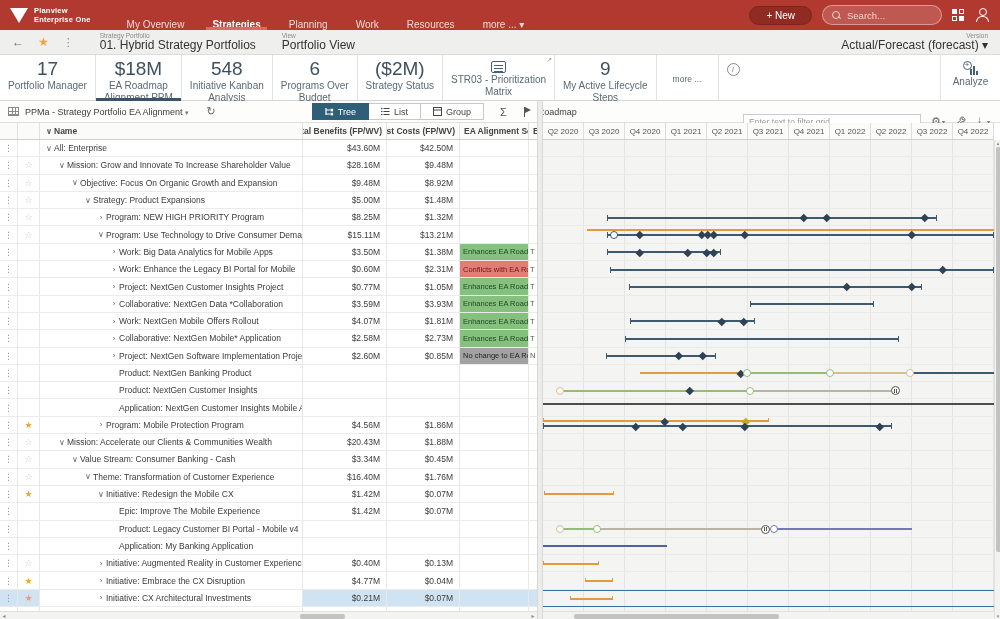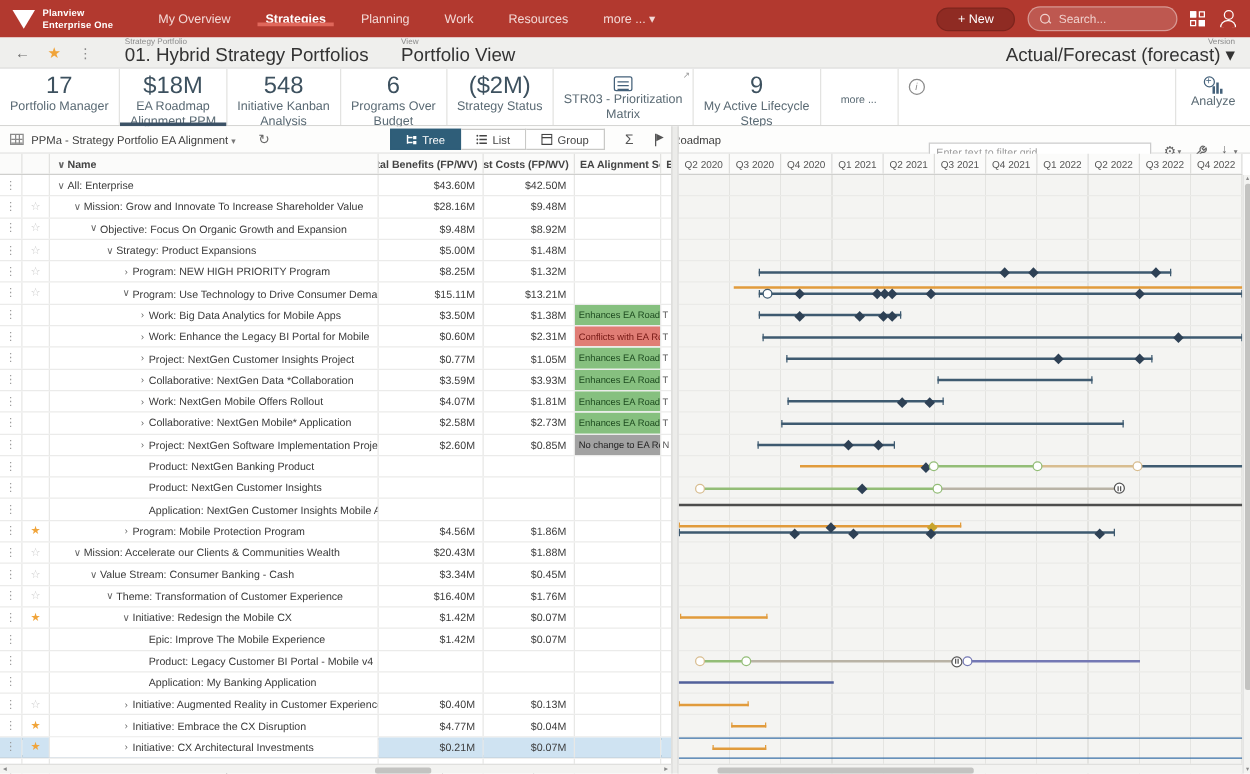--- a/index.html
+++ b/index.html
@@ -5,21 +5,21 @@
   * { margin:0; padding:0; box-sizing:border-box; }
   html,body { width:1000px; height:619px; overflow:hidden; }
   body { font-family:"Liberation Sans","DejaVu Sans",sans-serif; background:#fff; position:relative; }
   #app { position:absolute; left:0; top:0; width:1000px; height:619px; overflow:hidden; }
 
   
   .topnav { position:absolute; left:0; top:0; width:1000px; height:30px; background:#b2392f; display:flex; align-items:center; }
   .logo { display:flex; align-items:center; margin-left:10px; gap:6px; }
   .logo-tri { width:0; height:0; border-left:9px solid transparent; border-right:9px solid transparent; border-top:15px solid #fff; }
   .brand { color:#fff; font-size:7.5px; font-weight:bold; line-height:1.25; letter-spacing:.2px; }
-  .nav-items { display:flex; align-items:center; height:30px; margin-left:22px; }
+  .nav-items { display:flex; align-items:flex-end; height:30px; margin-left:22px; }
   .nav-item { color:#f3d9d6; font-size:10px; padding:0 14px; display:flex; align-items:center; position:relative; cursor:pointer; white-space:nowrap; }
   .nav-item.active { color:#fff; font-weight:bold; }
   .nav-item.active::after { content:""; position:absolute; left:8px; right:8px; bottom:0; height:3px; background:#e0675b; }
   .nav-right { margin-left:auto; display:flex; align-items:center; gap:10px; padding-right:10px; }
   .new-btn { background:#8f2b23; border:1px solid #7c241d; color:#fff; font-size:10px; border-radius:11px; padding:3px 16px; cursor:pointer; }
   .search-pill { display:flex; align-items:center; gap:6px; background:rgba(255,255,255,.16); border:1px solid rgba(255,255,255,.4); border-radius:11px; height:20px; width:120px; padding:0 9px; }
   .search-pill input { background:transparent; border:none; outline:none; color:#fff; font-size:9.5px; width:100%; }
   .search-pill input::placeholder { color:#f0d2ce; }
   .mag { position:relative; width:9px; height:9px; flex:0 0 auto; }
   .mag::before { content:""; position:absolute; left:0; top:0; width:6px; height:6px; border:1.4px solid #f0d2ce; border-radius:50%; }
@@ -31,21 +31,21 @@
   .person-icon::before { content:""; position:absolute; left:5px; top:1px; width:6px; height:6px; border:1.4px solid #fff; border-radius:50%; }
   .person-icon::after { content:""; position:absolute; left:2px; top:9px; width:11px; height:5px; border:1.4px solid #fff; border-bottom:none; border-radius:6px 6px 0 0; }
 
   
   .subheader { position:absolute; left:0; top:30px; width:1000px; height:25px; background:#efefed; border-bottom:1px solid #dcdcda; display:flex; align-items:center; }
   .sh-icon { color:#6d6d6d; font-size:12px; margin-left:12px; cursor:pointer; }
   .sh-star { color:#f0a43a; font-size:12px; margin-left:14px; cursor:pointer; }
   .sh-kebab { color:#8a8a8a; font-size:11px; margin-left:14px; cursor:pointer; }
   .sh-block { margin-left:26px; line-height:1.1; cursor:pointer; }
   .sh-block .cap { font-size:6.5px; color:#8a8a8a; }
-  .sh-block .val { font-size:15px; color:#333; }
+  .sh-block .val { font-size:12px; color:#333; }
   .sh-version { margin-left:auto; margin-right:12px; text-align:right; line-height:1.1; cursor:pointer; }
 
   
   .tiles { position:absolute; left:0; top:55px; width:1000px; height:46px; background:#fff; border-bottom:1px solid #d6d6d4; display:flex; }
   .tile { border-right:1px solid #e3e3e1; padding:4px 8px 2px; text-align:center; position:relative; cursor:pointer; min-width:62px; display:flex; flex-direction:column; justify-content:flex-start; }
   .tile .num { font-size:19px; color:#3d515f; font-weight:400; line-height:1.05; }
   .tile .lbl { font-size:10px; color:#5a6a74; line-height:1.2; margin-top:1px; white-space:pre-line; }
   .tile.selected::after { content:""; position:absolute; left:0; right:0; bottom:-1px; height:3px; background:#3c5266; }
   .tile .pop { position:absolute; right:2px; top:1px; font-size:7px; color:#9a9a9a; }
   .matrix-ic { width:15px; height:17px; border:1.3px solid #44617a; border-radius:2px; margin:2px auto 0; position:relative; }

